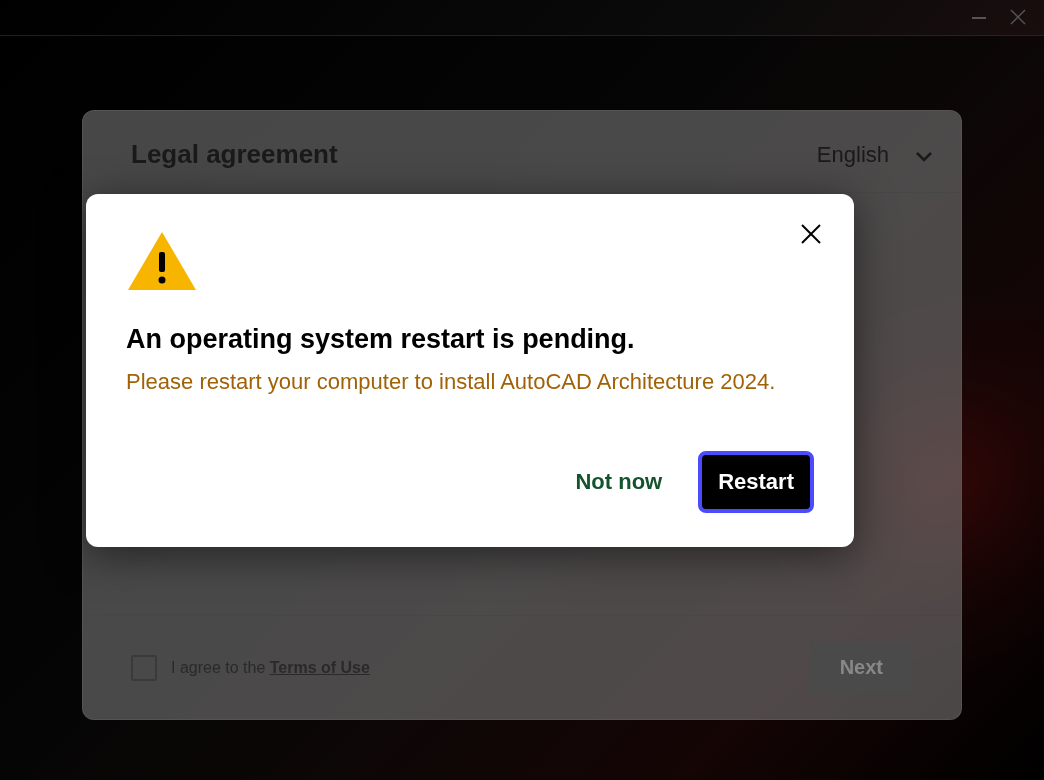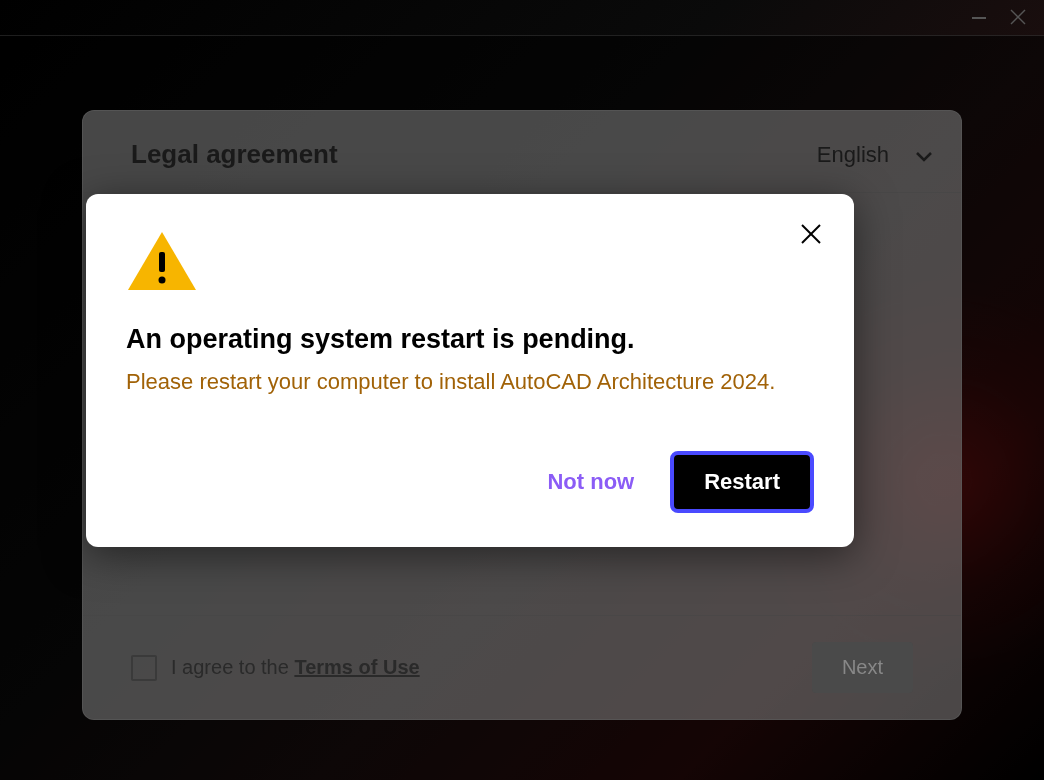--- a/index.html
+++ b/index.html
@@ -113,34 +113,34 @@
       gap: 14px;
     }
     .checkbox {
       width: 26px;
       height: 26px;
       border: 2px solid #3a3a3a;
       border-radius: 2px;
       background: transparent;
     }
     .agree-text {
-      font-size: 20px;
+      font-size: 16px;
       color: #2a2a2a;
     }
     .terms-link {
       text-decoration: underline;
       font-weight: 600;
     }
     .next-button {
       background: #4a4a4a;
       color: #888;
       border: none;
       padding: 14px 30px;
       font-size: 20px;
-      font-weight: 400;
+      font-weight: 700;
       border-radius: 4px;
     }
     .modal {
       position: absolute;
       top: 194px;
       left: 86px;
       width: 768px;
       background: #fff;
       border-radius: 12px;
       box-shadow: 0 8px 40px rgba(0,0,0,0.5);
@@ -174,28 +174,28 @@
       display: flex;
       justify-content: flex-end;
       align-items: center;
       gap: 36px;
     }
     .not-now-button {
       background: transparent;
       border: none;
       font-size: 22px;
       font-weight: 600;
-      color: #8b5cf6;
+      color: #14532d;
       cursor: pointer;
     }
     .restart-button {
       background: #000;
       color: #fff;
       border: 4px solid #4a4aff;
-      padding: 14px 30px;
+      padding: 14px 16px;
       font-size: 22px;
       font-weight: 700;
       border-radius: 8px;
       cursor: pointer;
     }
   </style>
 </head>
 <body>
 
 <div class="window-frame">

